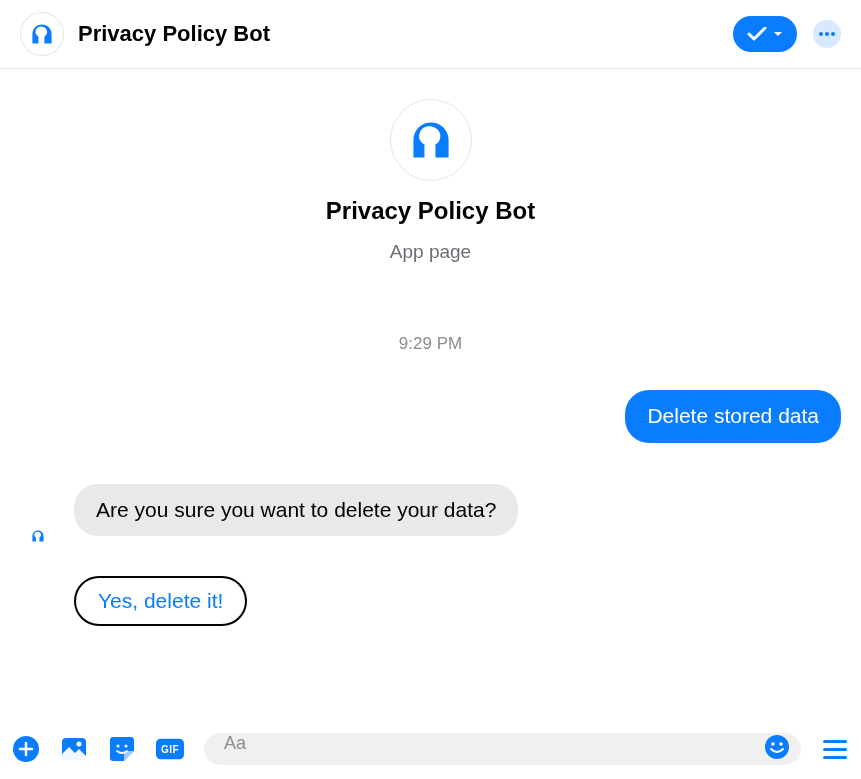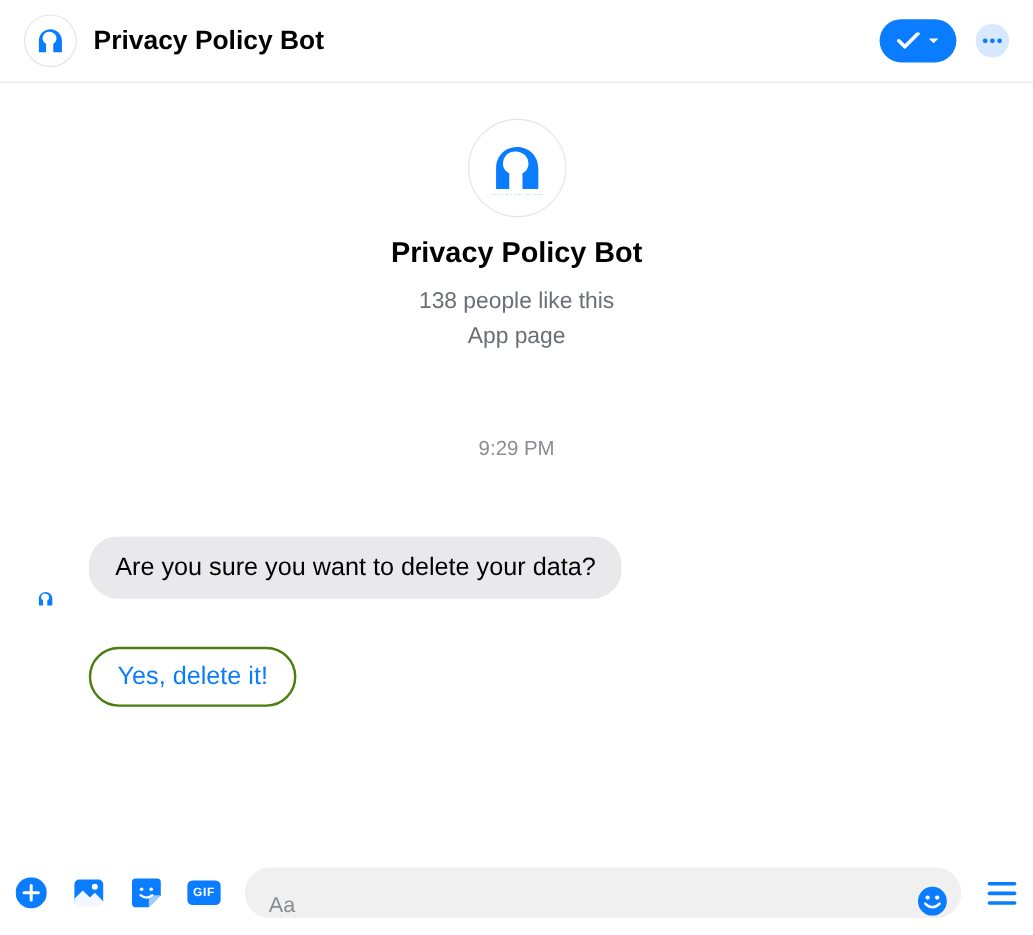--- a/index.html
+++ b/index.html
@@ -167,21 +167,21 @@
       justify-content: center;
     }
 
     .quick-replies {
       display: flex;
       gap: 20px;
       margin-left: 54px;
       margin-top: 26px;
     }
     .quick-reply {
-      border: 2px solid #4d7c0f;
+      border: 2px solid #000000;
       color: #0a7cff;
       background: #fff;
       border-radius: 26px;
       padding: 11px 22px;
       font-size: 21px;
       cursor: pointer;
     }
 
     
     .composer {
@@ -197,23 +197,23 @@
       align-items: center;
       justify-content: center;
       cursor: pointer;
       color: #0a7cff;
       flex-shrink: 0;
     }
     .composer-input-wrap {
       flex: 1;
       background: #f0f0f0;
       border-radius: 22px;
-      height: 42px;
-      display: flex;
-      align-items: flex-end;
+      height: 32px;
+      display: flex;
+      align-items: flex-start;
       padding: 0 10px 0 20px;
     }
     .composer-input {
       flex: 1;
       border: none;
       background: transparent;
       outline: none;
       font-size: 18px;
       color: #333;
     }
@@ -281,26 +281,28 @@
   <div class="profile-block">
     <div class="profile-avatar">
       <svg class="bot-logo-svg" width="44" height="44" viewBox="0 0 40 40">
         <path d="M20 4 C11 4 4 11 4 20 L4 36 L14 36 C14 30 14 24 14 24 C10 22 8 18 10 13 C12 8 18 6 24 9 C30 12 30 21 24 24 L24 36 L36 36 L36 20 C36 11 29 4 20 4 Z" fill="#0a7cff"></path>
         <circle cx="20" cy="16" r="4" fill="#fff"></circle>
         <rect x="17" y="18" width="6" height="10" fill="#fff"></rect>
         <text x="20" y="43" font-size="4" fill="#0a7cff" text-anchor="middle">PRIVACY POLICY BOT</text>
       </svg>
     </div>
     <div class="profile-name">Privacy Policy Bot</div>
-    <div class="profile-sub">138 people like this</div>
     <div class="profile-sub">App page</div>
   </div>
 
   <div class="timestamp">9:29 PM</div>
 
+  <div class="msg-row right">
+    <div class="bubble sent">Delete stored data</div>
+  </div>
 
   <div class="msg-row left">
     <div class="msg-with-avatar">
       <div class="mini-avatar">
         <svg class="bot-logo-svg" width="14" height="14" viewBox="0 0 40 40">
           <path d="M20 4 C11 4 4 11 4 20 L4 36 L14 36 C14 30 14 24 14 24 C10 22 8 18 10 13 C12 8 18 6 24 9 C30 12 30 21 24 24 L24 36 L36 36 L36 20 C36 11 29 4 20 4 Z" fill="#0a7cff"></path>
           <circle cx="20" cy="16" r="4" fill="#fff"></circle>
           <rect x="17" y="18" width="6" height="10" fill="#fff"></rect>
         </svg>
       </div>

